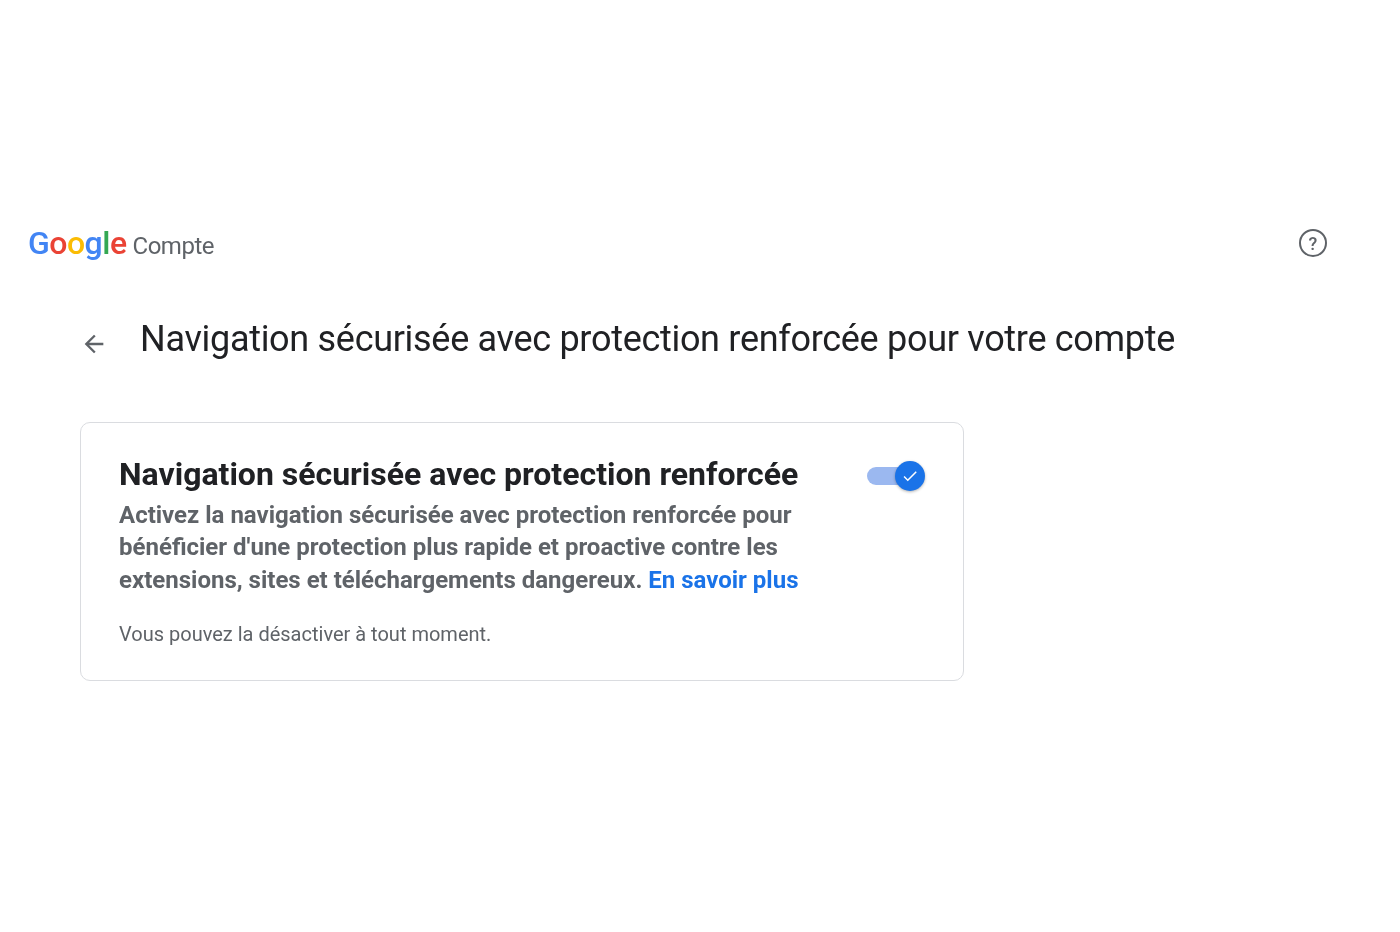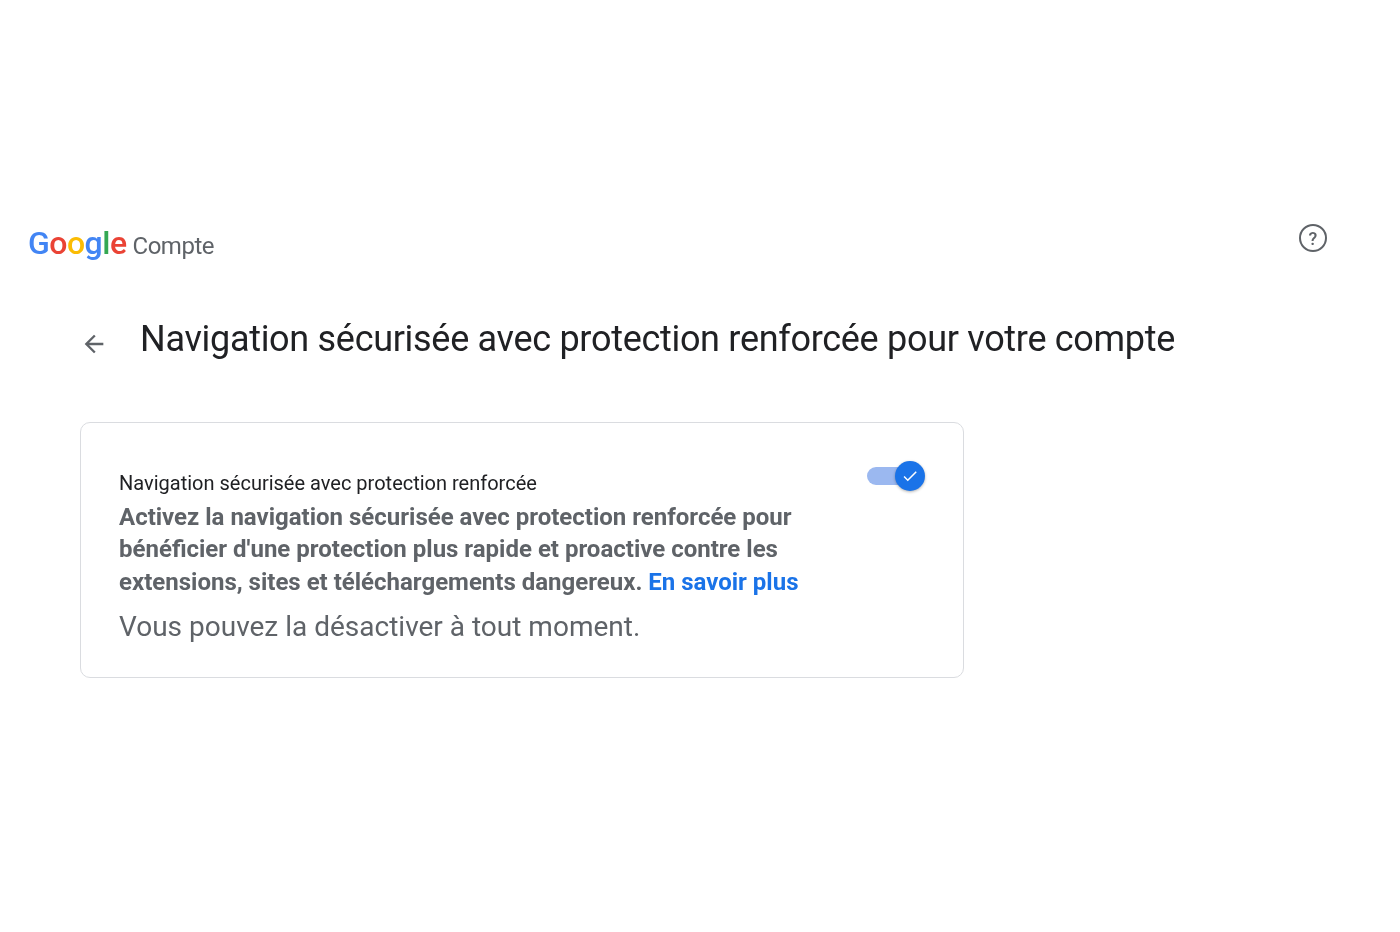--- a/index.html
+++ b/index.html
@@ -9,21 +9,21 @@
     }
     body {
       font-family: 'Google Sans', Roboto, Arial, sans-serif;
       background: #ffffff;
       width: 1400px;
       height: 932px;
       position: relative;
     }
     .header {
       display: flex;
-      align-items: flex-start;
+      align-items: center;
       justify-content: space-between;
       padding: 0 28px;
       position: absolute;
       top: 224px;
       left: 0;
       right: 0;
     }
     .logo-area {
       display: flex;
       align-items: baseline;
@@ -93,43 +93,42 @@
       border: 1px solid #dadce0;
       border-radius: 10px;
       padding: 32px 38px 34px 38px;
     }
     .card-header {
       display: flex;
       justify-content: space-between;
       align-items: flex-start;
     }
     .card-title {
-      font-size: 20px;
-      font-weight: 400;
+      font-size: 32px;
+      font-weight: 700;
       color: #202124;
       margin-bottom: 6px;
-      margin-top: 16px;
     }
     .card-desc {
       font-size: 24px;
       font-weight: 700;
       color: #5f6368;
       line-height: 1.35;
       max-width: 710px;
     }
     .learn-more {
       color: #1a73e8;
       text-decoration: none;
       cursor: pointer;
     }
     .card-note {
-      font-size: 28px;
+      font-size: 20px;
       font-weight: 400;
       color: #5f6368;
-      margin-top: 12px;
+      margin-top: 26px;
     }
     .toggle {
       position: relative;
       width: 58px;
       height: 30px;
       flex-shrink: 0;
       cursor: pointer;
       margin-top: 6px;
     }
     .toggle-track {

